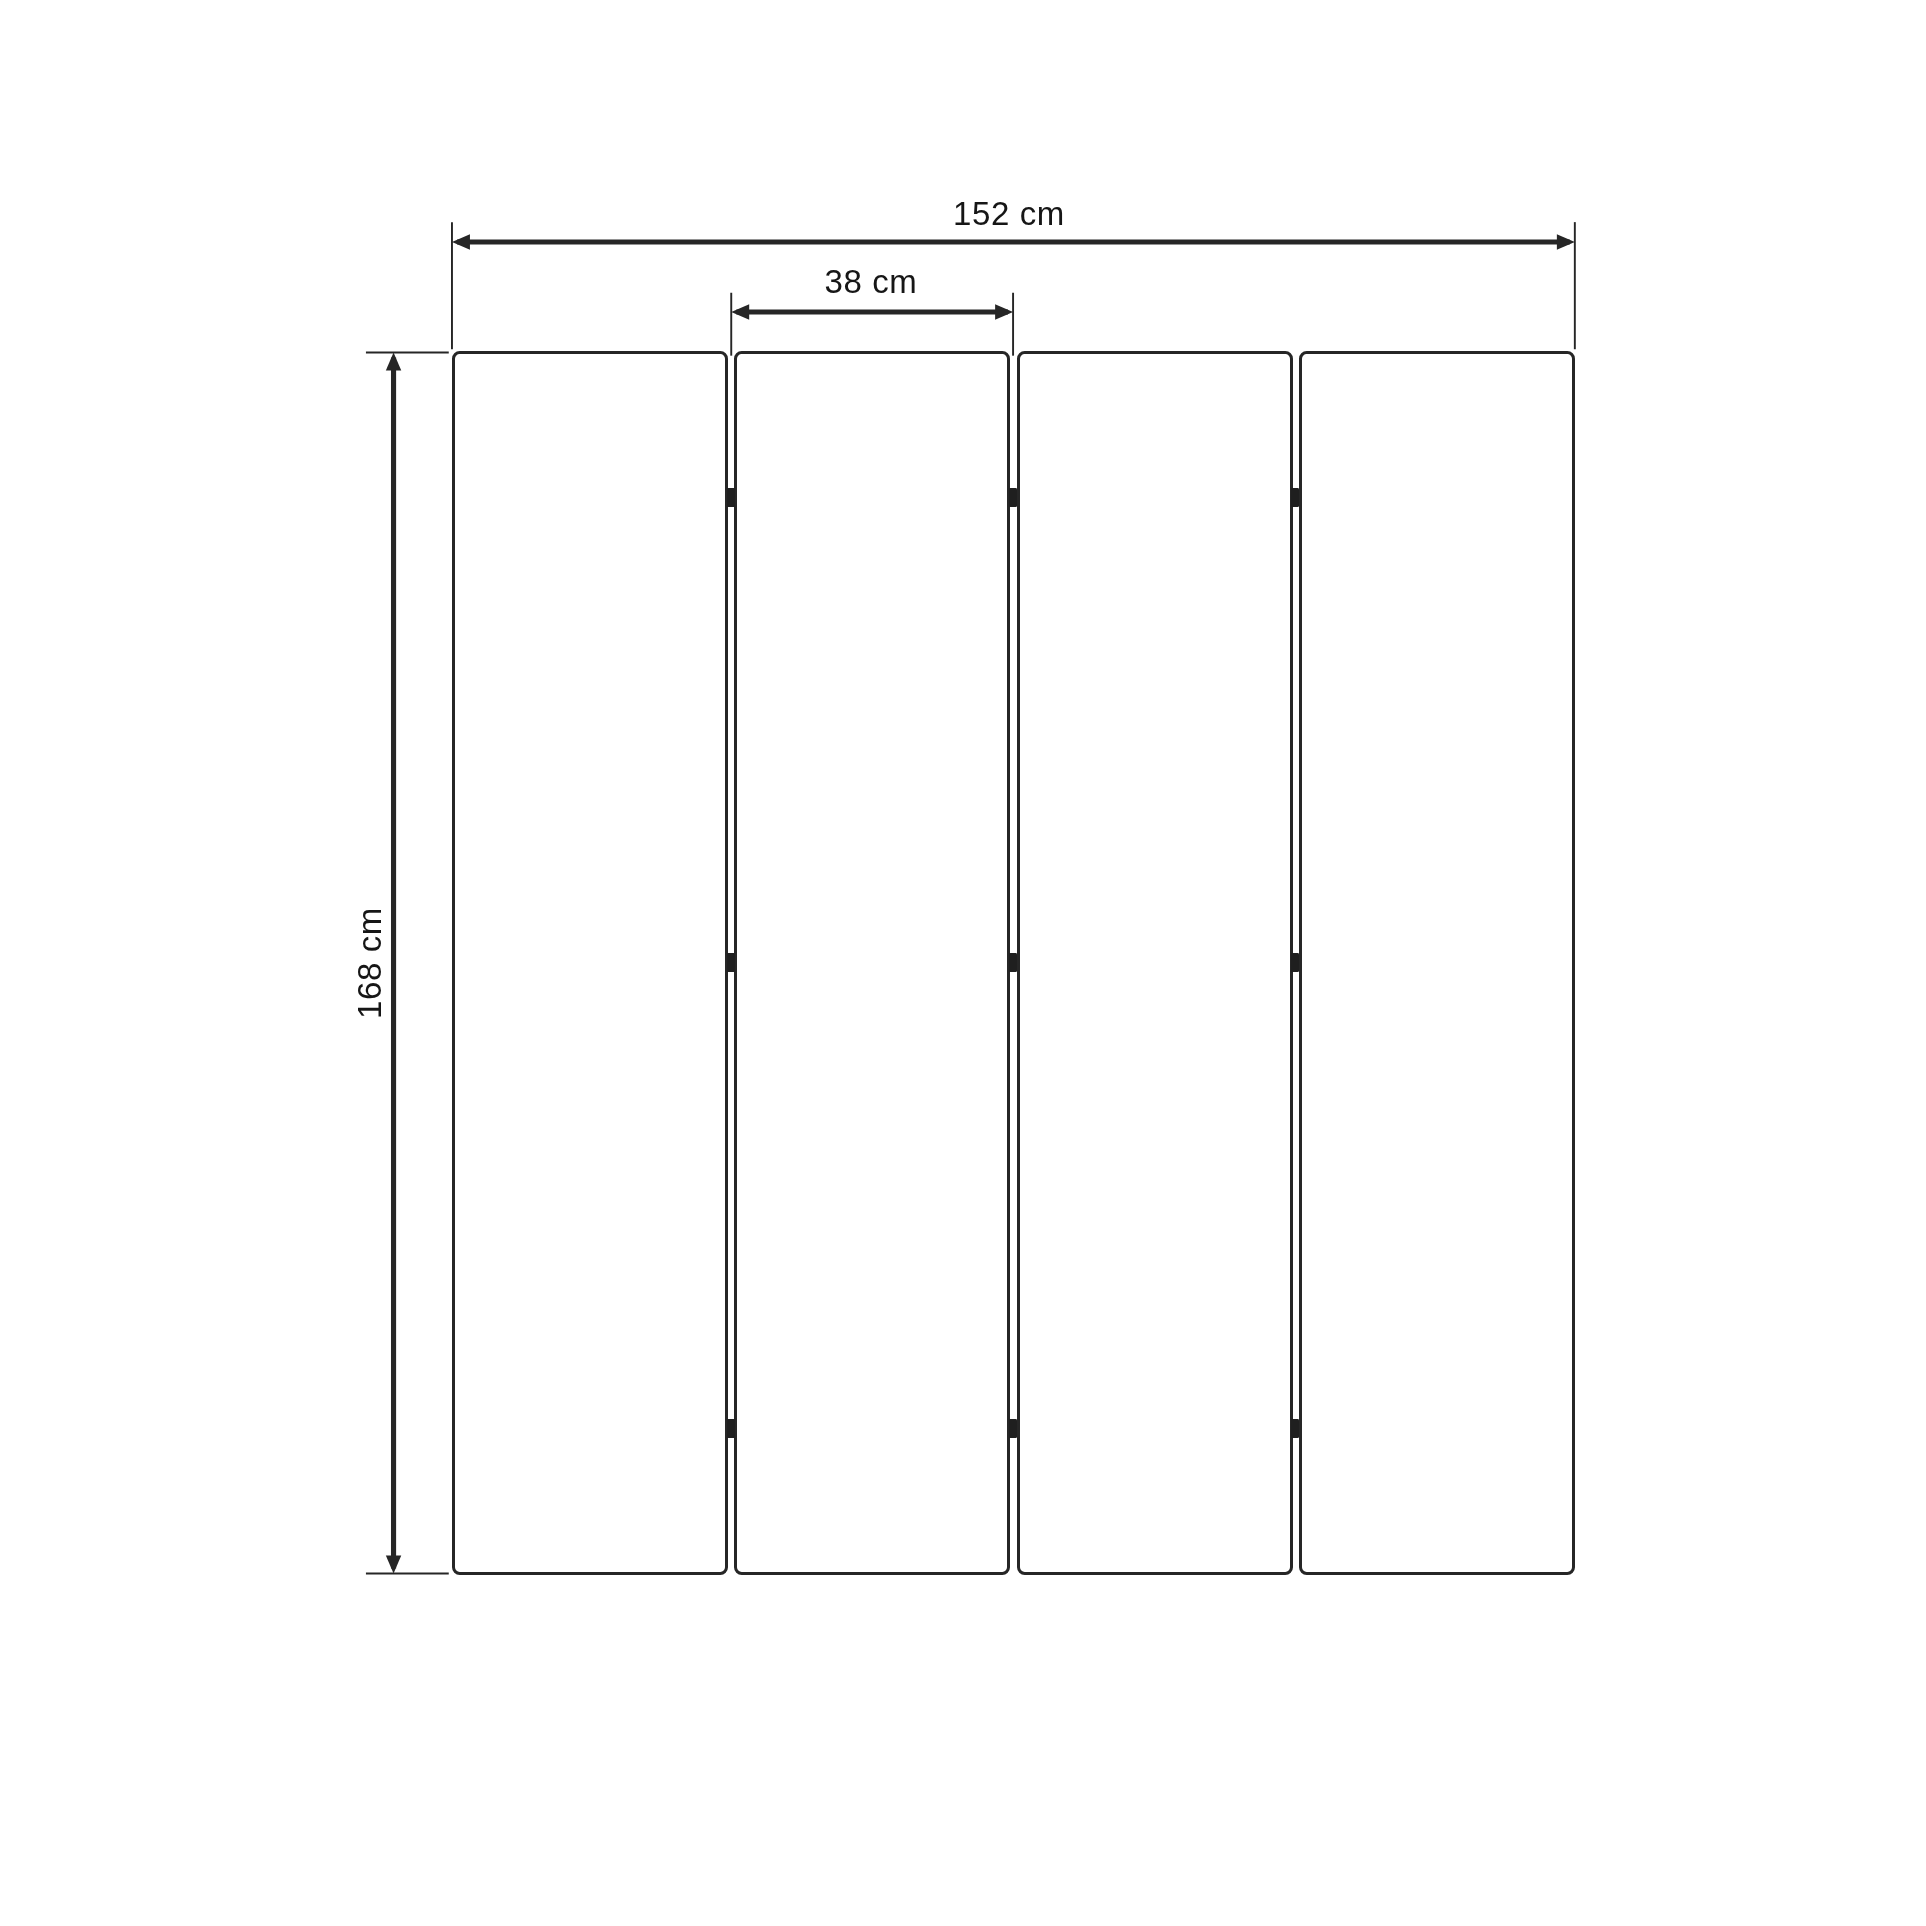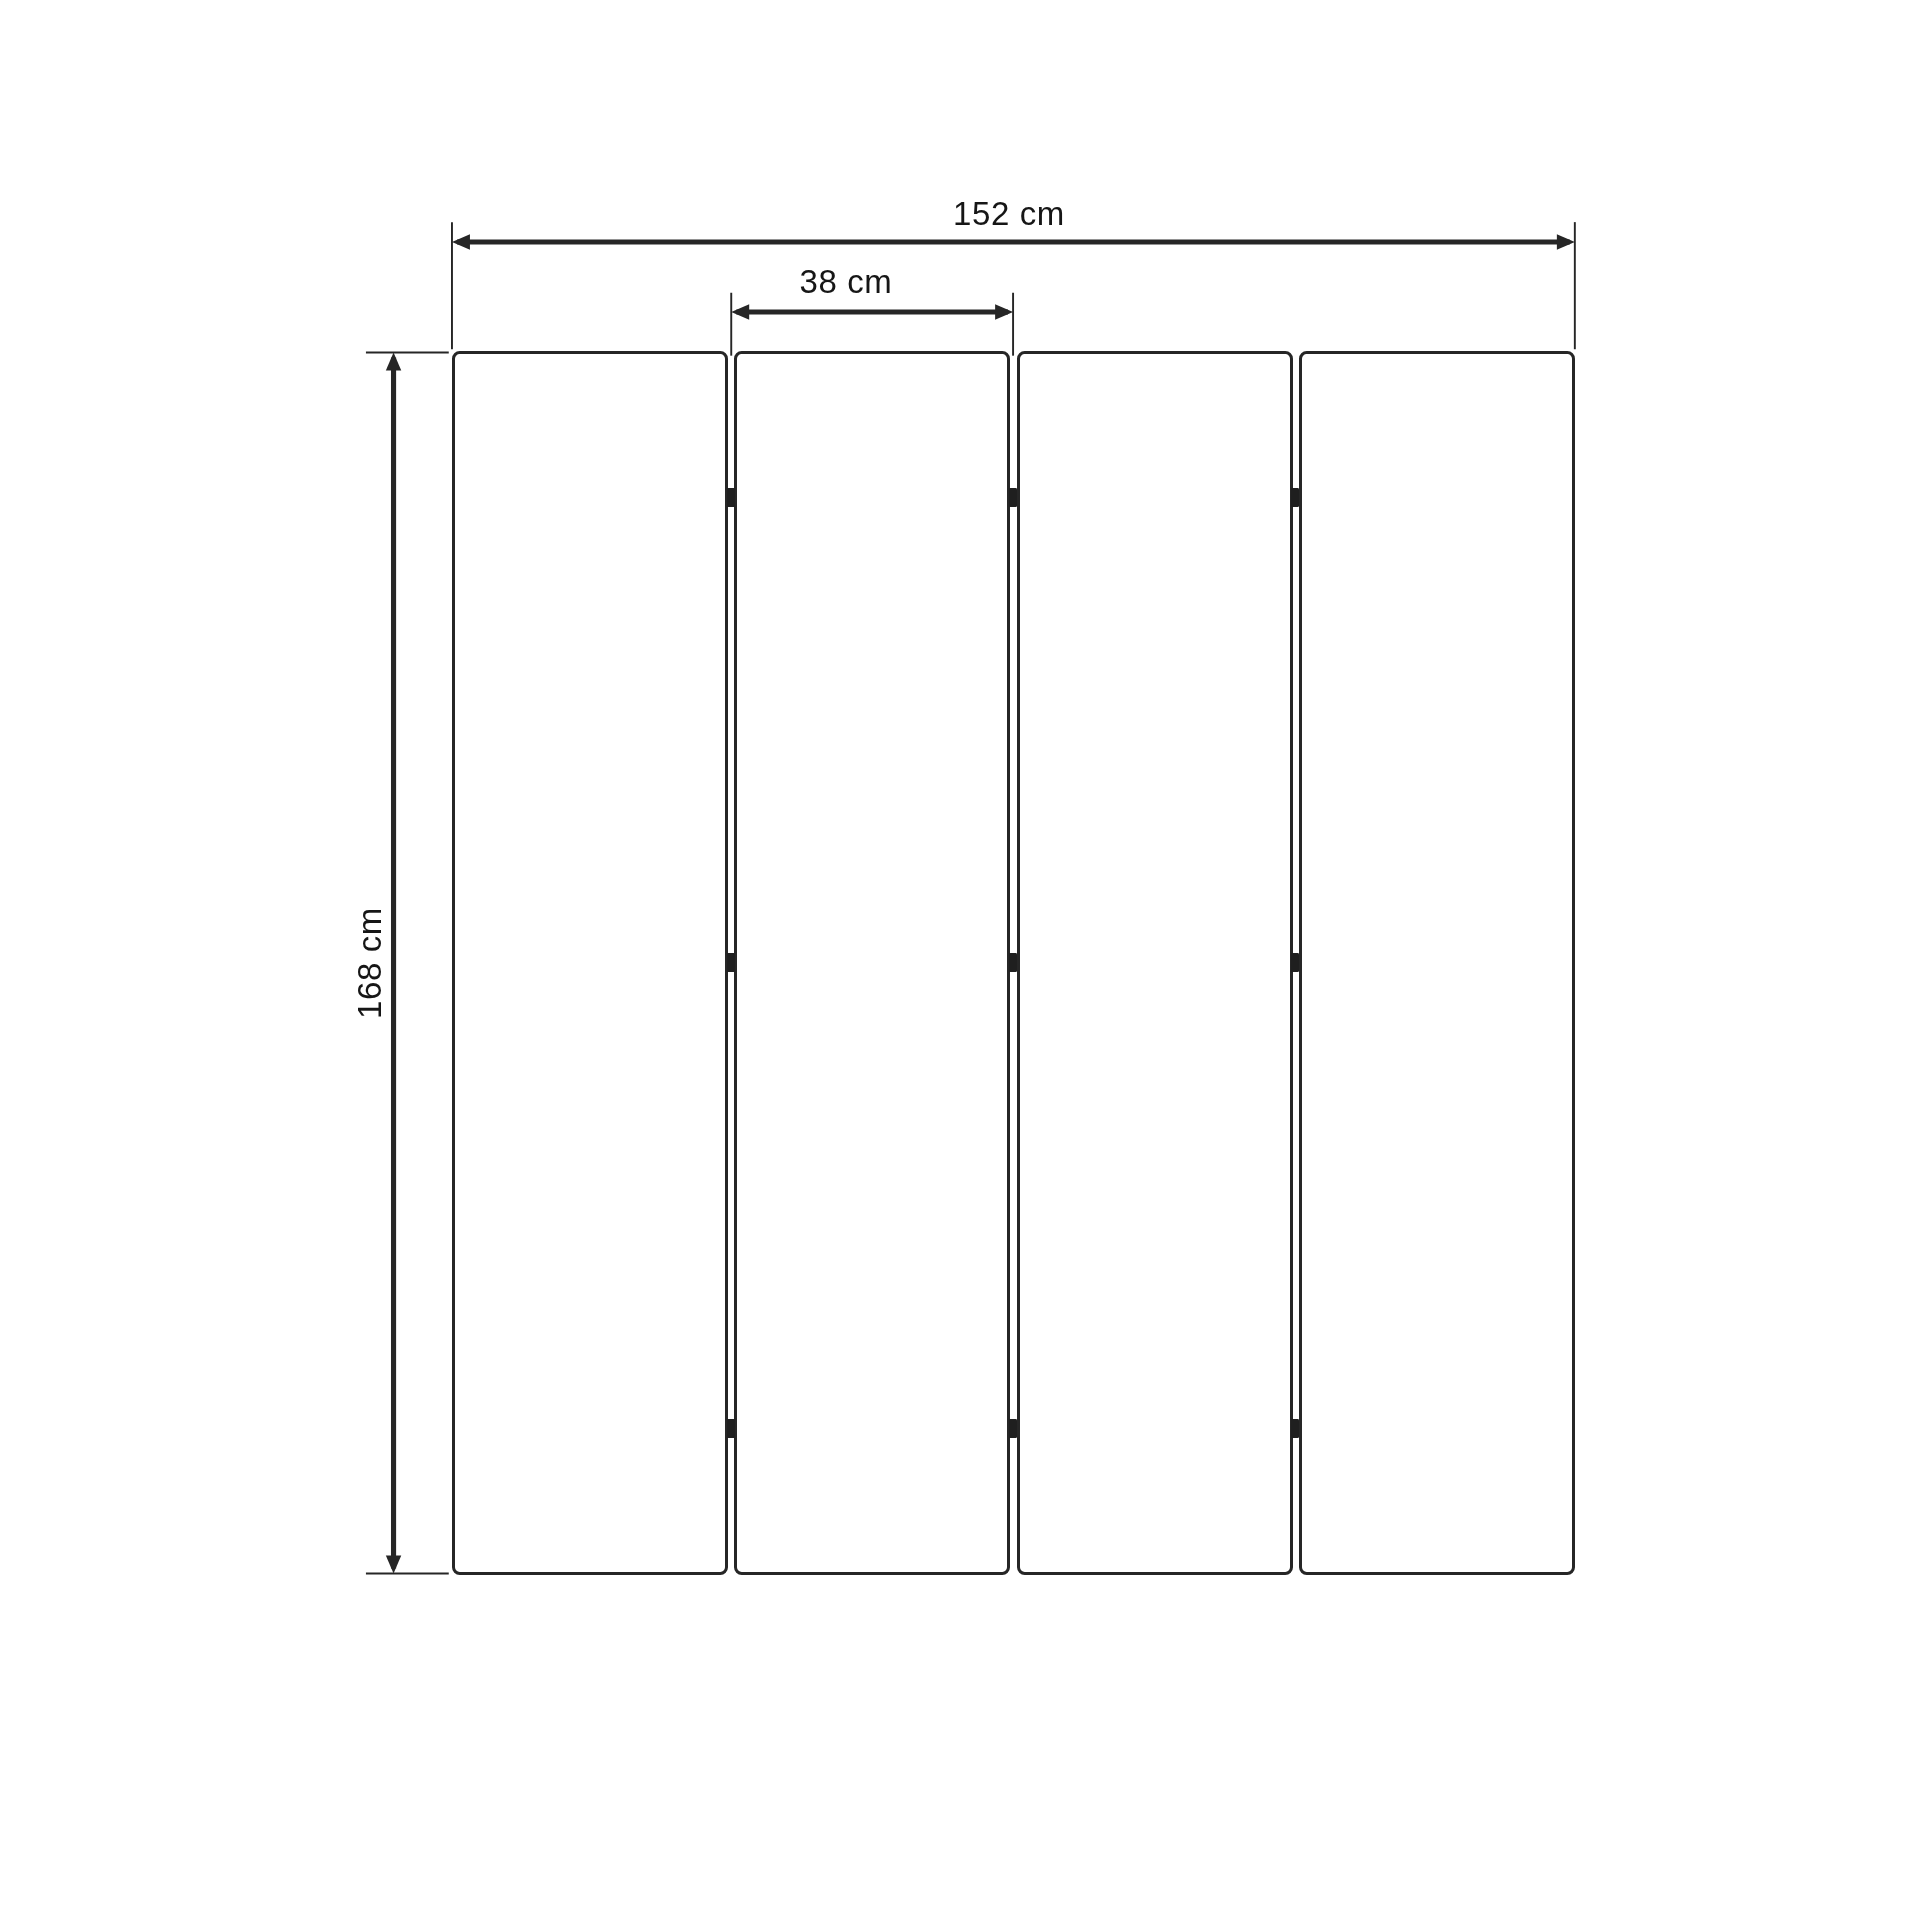--- a/index.html
+++ b/index.html
@@ -114,18 +114,18 @@
   <div class="hinge" style="left:727px; top:1419px;"></div>
   <div class="hinge" style="left:1009px; top:488px;"></div>
   <div class="hinge" style="left:1009px; top:953px;"></div>
   <div class="hinge" style="left:1009px; top:1419px;"></div>
   <div class="hinge" style="left:1291px; top:488px;"></div>
   <div class="hinge" style="left:1291px; top:953px;"></div>
   <div class="hinge" style="left:1291px; top:1419px;"></div>
 
   <div class="dim-label" style="left:1009px; top:213px;">152 cm</div>
 
-  <div class="dim-label" style="left:846px; top:281px;">38 cm</div>
+  <div class="dim-label" style="left:871px; top:281px;">38 cm</div>
 
   <div class="dim-label vertical" style="left:369px; top:963px;">168 cm</div>
 
 </div>
 
 
 </body></html>

